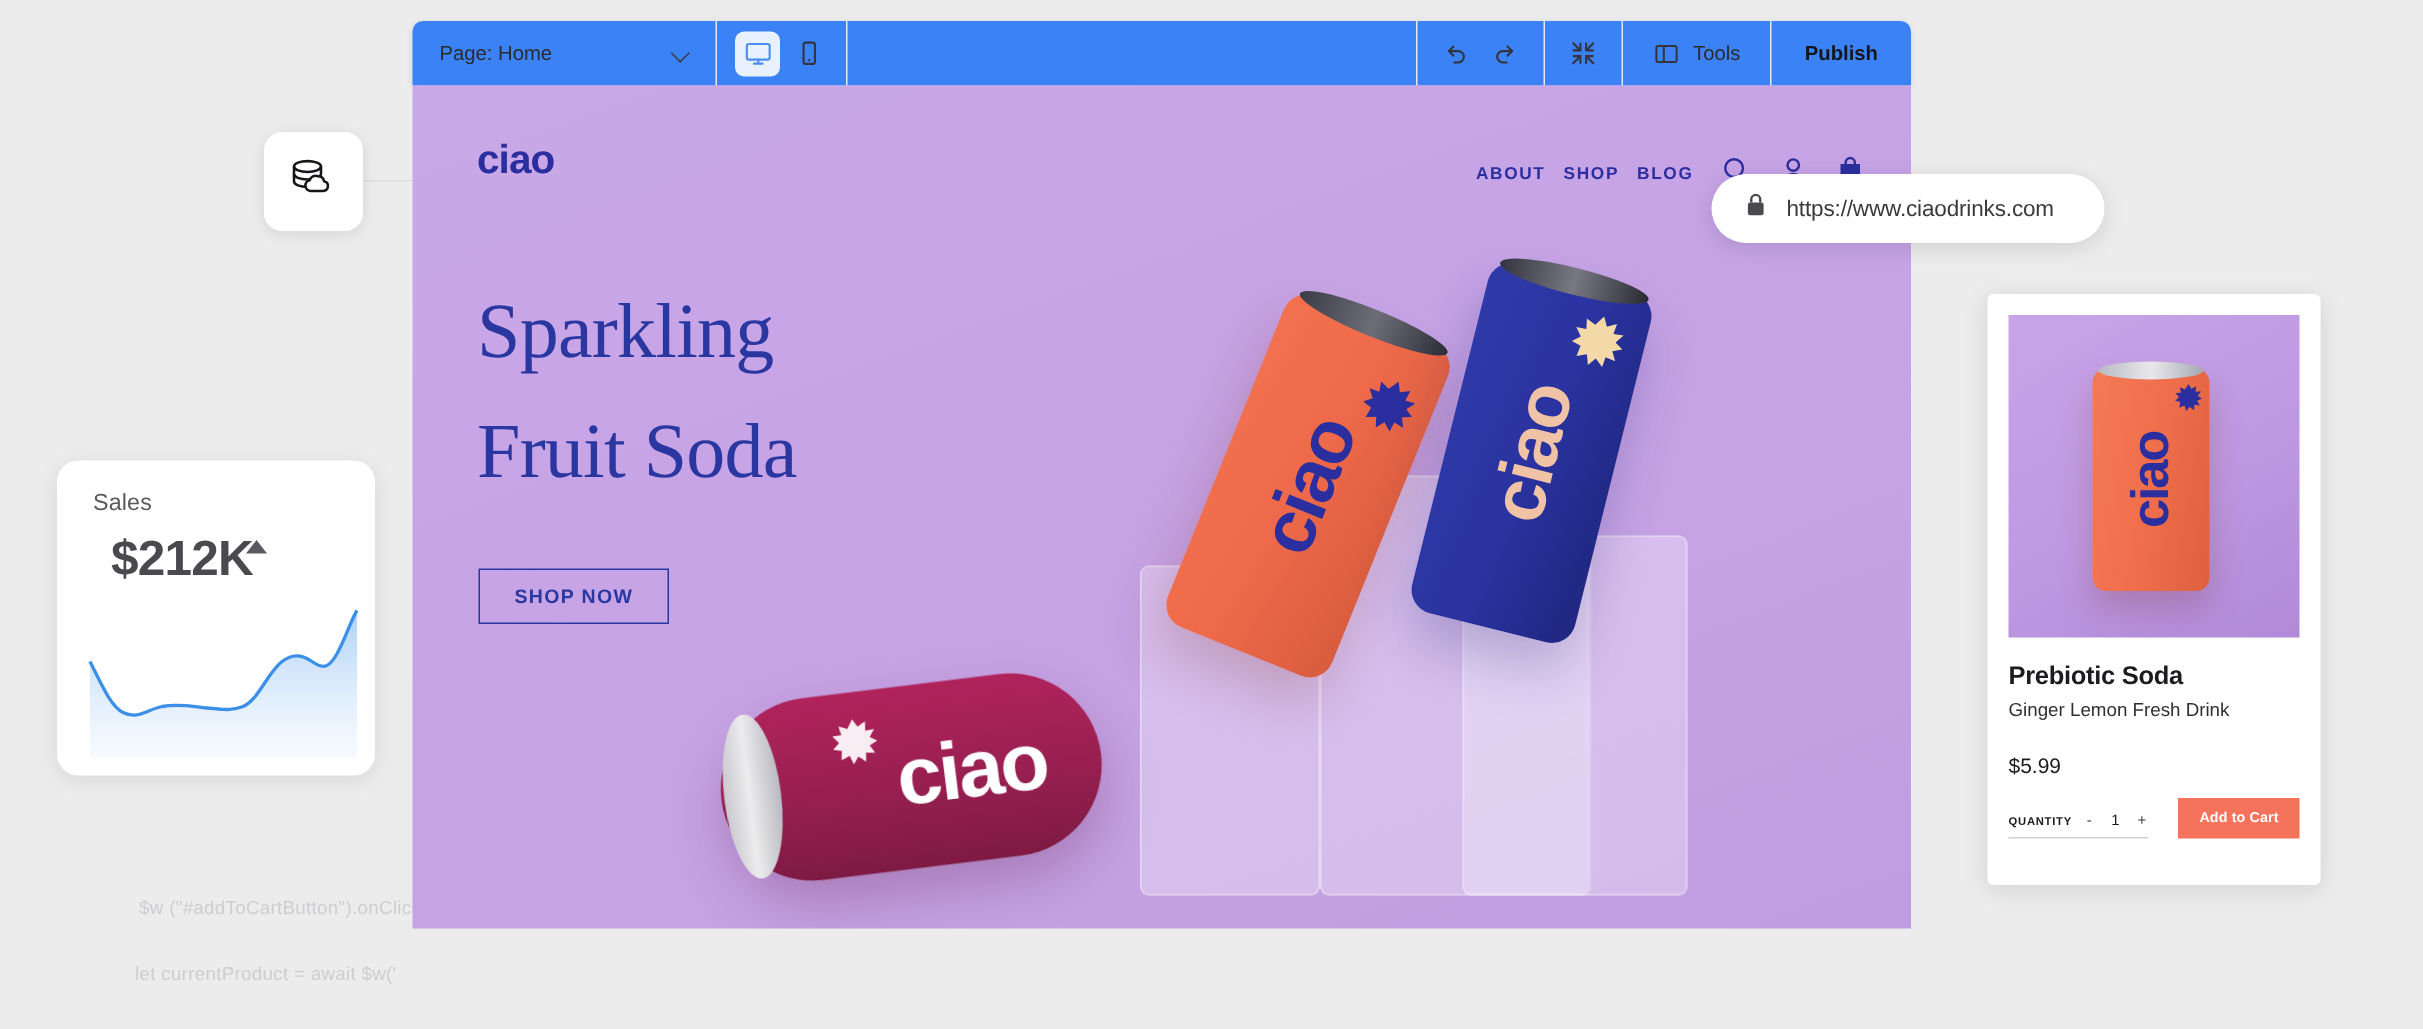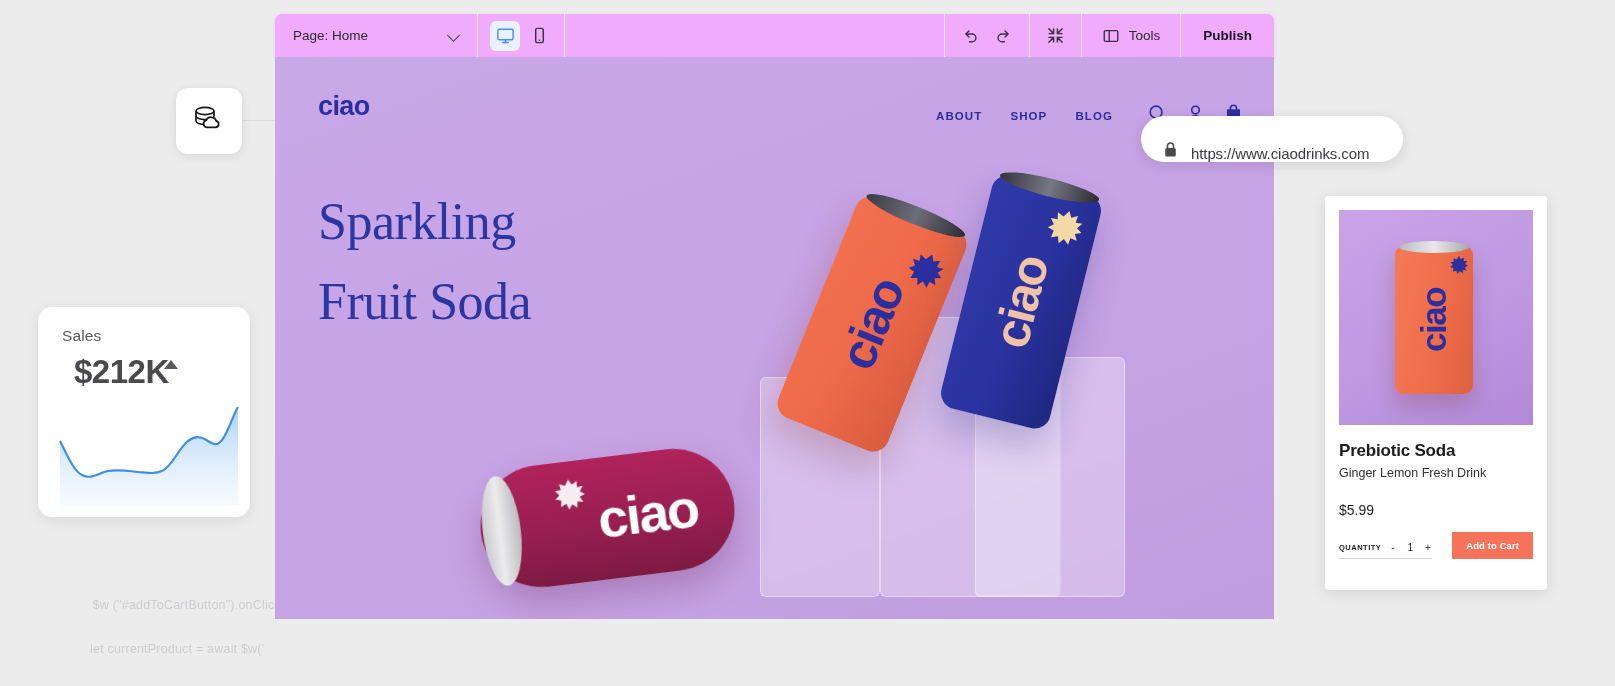--- a/index.html
+++ b/index.html
@@ -56,21 +56,21 @@
     border-bottom: 9px solid #5a5a5e;
   }
   .sales-chart { position: absolute; left: 0; bottom: 12px; width: 212px; height: 120px; }
 
   
   .editor {
     position: absolute; left: 275px; top: 14px; width: 999px; height: 605px;
   }
   .toolbar {
     position: absolute; left: 0; top: 0; width: 999px; height: 43px;
-    background: #f0abfc; border-radius: 7px 7px 0 0;
+    background: #3b82f6; border-radius: 7px 7px 0 0;
     box-shadow: 0 1px 5px rgba(20,20,40,.09);
     display: flex; align-items: stretch;
   }
   .tb-page {
     width: 203px; display: flex; align-items: center; justify-content: space-between;
     padding: 0 17px 0 18px; border-right: 1px solid #e8e8ec;
     font-size: 13.5px; color: #2b2b2e; cursor: pointer;
   }
   .chev { width: 11px; height: 11px; position: relative; }
   .chev::after {
@@ -104,21 +104,21 @@
     position: absolute; left: 0; top: 43px; width: 999px; height: 562px;
     background: linear-gradient(160deg, #c9a8e8 0%, #c7a4e6 35%, #c5a2e4 70%, #c09ce0 100%);
     overflow: hidden;
   }
   .site-logo {
     position: absolute; left: 43px; top: 34px;
     font-size: 27px; font-weight: bold; color: #2b2e9e; letter-spacing: -.6px;
   }
   .site-nav {
     position: absolute; right: 30px; top: 46px;
-    display: flex; align-items: center; gap: 28px;
+    display: flex; align-items: center; gap: 12px;
   }
   .nav-link {
     font-size: 11.5px; font-weight: bold; color: #2b2e9e; letter-spacing: 1.1px; cursor: pointer;
   }
   .nav-icons { display: flex; align-items: center; gap: 17px; margin-left: 6px; }
 
   .hero-title {
     position: absolute; left: 43px; top: 125px;
     font-family: "Liberation Serif", serif;
     font-size: 52px; line-height: 80px; font-weight: normal;
@@ -196,21 +196,21 @@
   }
   .ice-a { left: 485px; top: 320px; width: 120px; height: 220px; }
   .ice-b { left: 605px; top: 260px; width: 180px; height: 280px; }
   .ice-c { left: 700px; top: 300px; width: 150px; height: 240px; }
 
   
   .url-pill {
     position: absolute; left: 1141px; top: 116px; width: 262px; height: 46px;
     background: #fff; border-radius: 23px;
     box-shadow: 0 3px 14px rgba(20,20,40,.13);
-    display: flex; align-items: flex-end; gap: 13px; padding: 0 22px;
+    display: flex; align-items: center; gap: 13px; padding: 0 22px;
   }
   .url-text { font-size: 15px; color: #3a3a3e; letter-spacing: -.1px; }
 
   
   .product-card {
     position: absolute; left: 1325px; top: 196px; width: 222px; height: 394px;
     background: #fff; border-radius: 4px;
     box-shadow: 0 3px 16px rgba(20,20,40,.11);
     padding: 14px;
   }
@@ -390,20 +390,21 @@
             </svg>
           </span>
         </span>
       </div>
 
       <div class="hero-title">
         <div>Sparkling</div>
         <div>Fruit Soda</div>
       </div>
 
+      <button class="hero-btn">SHOP NOW</button>
 
       <div class="ice ice-a"></div>
       <div class="ice ice-b"></div>
       <div class="ice ice-c"></div>
 
       <div class="can can-orange">
         <div class="top"></div>
         <div class="sun"></div>
         <div class="can-vword">ciao</div>
       </div>

